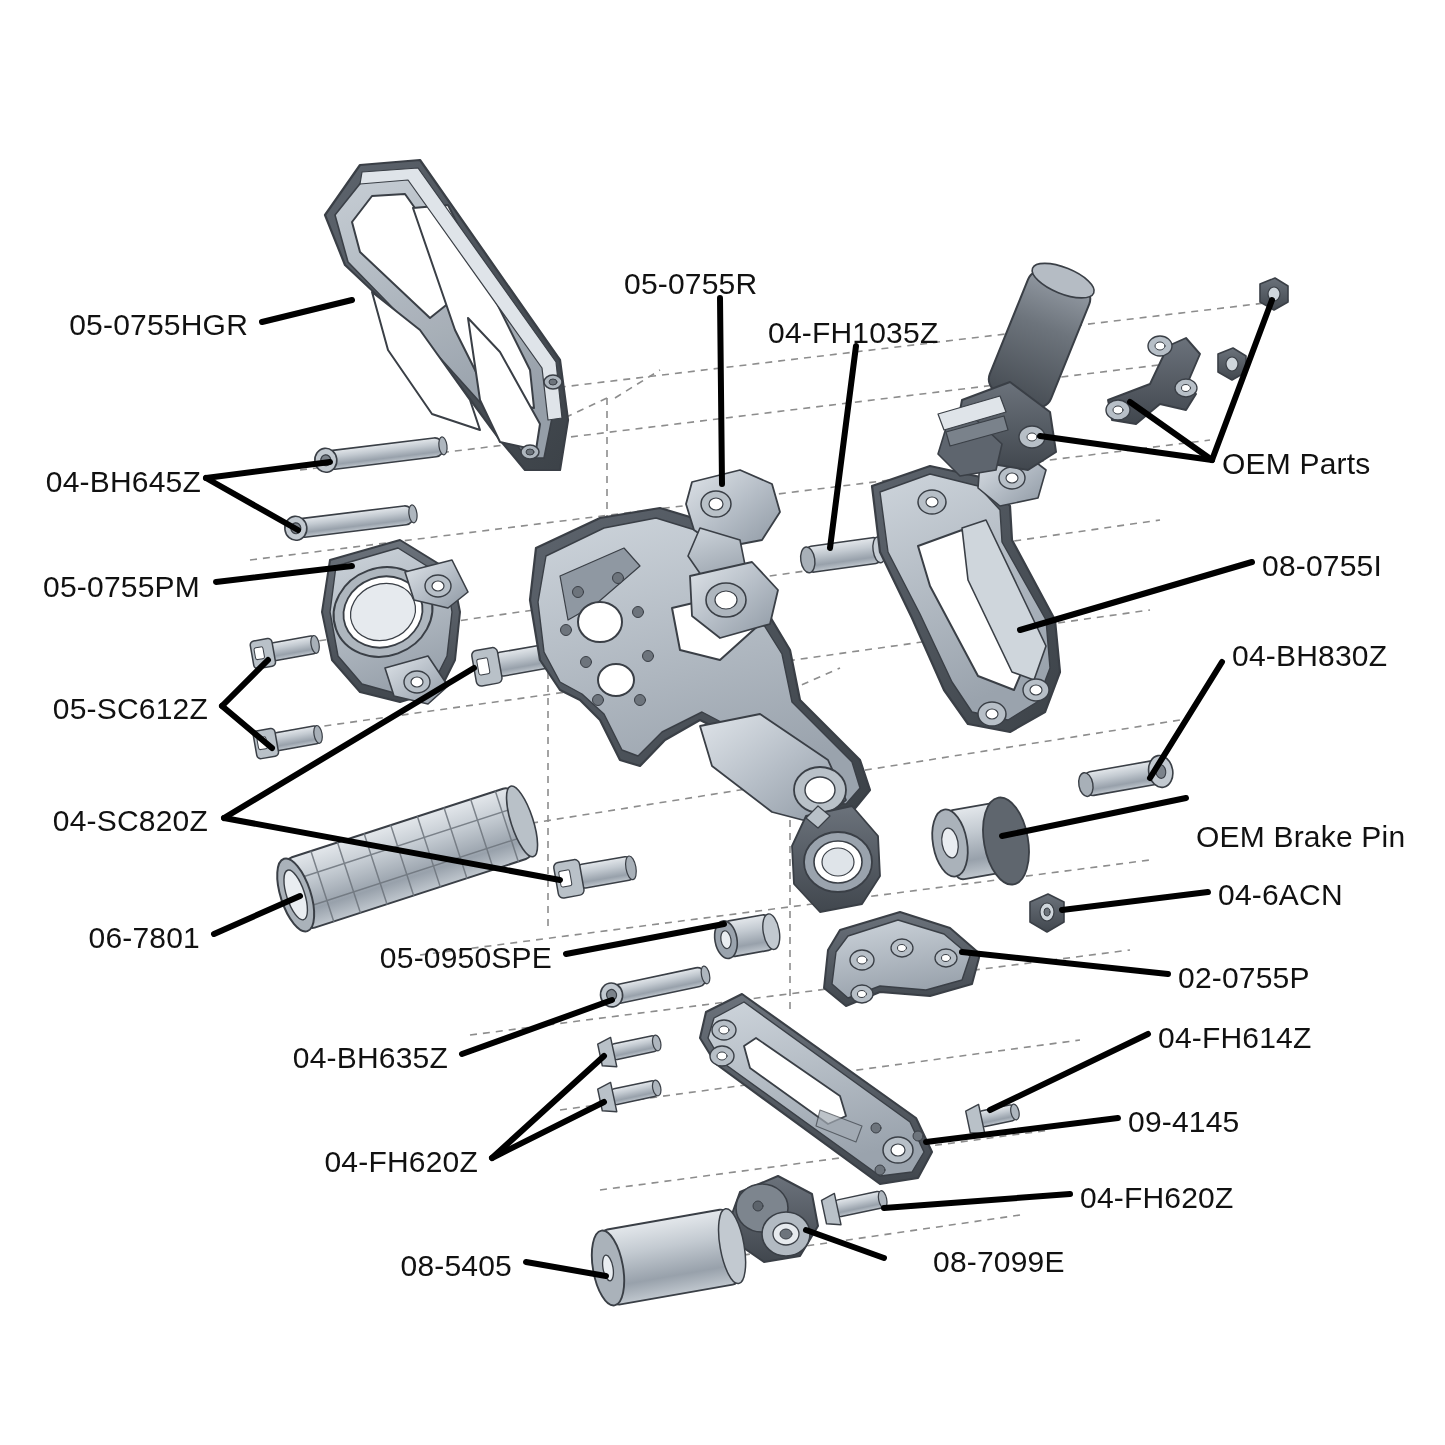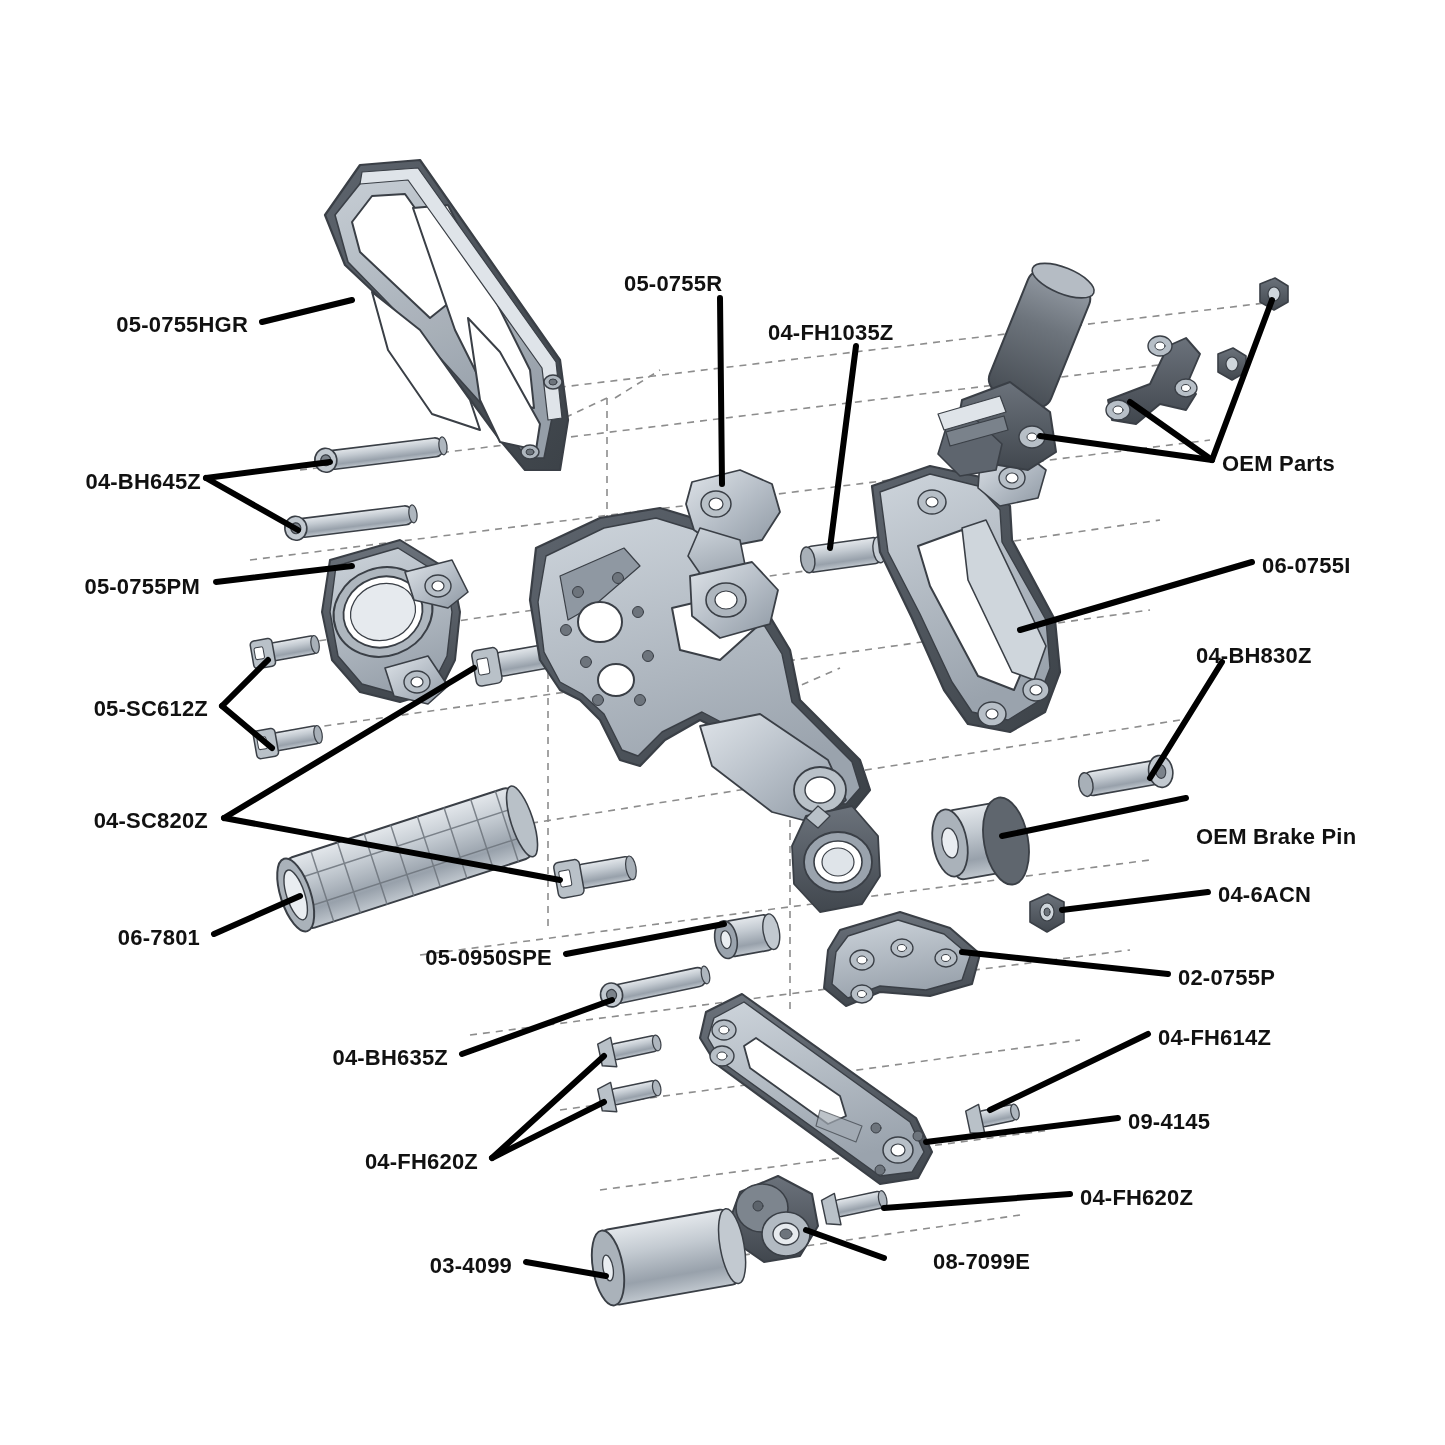--- a/index.html
+++ b/index.html
@@ -1,21 +1,21 @@
 <!DOCTYPE html>
 <html><head>
 <meta charset="utf-8">
 <title>Exploded Parts Diagram</title>
 <style>
   html,body{margin:0;padding:0;background:#ffffff;}
   body{width:1445px;height:1445px;overflow:hidden;
        font-family:"Liberation Sans","DejaVu Sans",sans-serif;}
   #stage{position:relative;width:1445px;height:1445px;background:#fff;}
   #svgroot{position:absolute;inset:0;width:1445px;height:1445px;}
-  .lbl{position:absolute;font-size:22px;font-weight:700;color:#111;
+  .lbl{position:absolute;font-size:30px;font-weight:400;color:#111;
        white-space:nowrap;letter-spacing:.2px;line-height:1;}
   .lbl.r{transform:translateY(-50%);}
   .lbl.l{transform:translate(-100%,-50%);}
 </style>
 </head>
 <body>
 
 <div id="stage">
 
 <svg id="svgroot" viewBox="0 0 1445 1445" xmlns="http://www.w3.org/2000/svg">
@@ -414,27 +414,27 @@
 
 <div class="lbl l" style="left:248px;top:325px;">05-0755HGR</div>
 <div class="lbl l" style="left:201px;top:482px;">04-BH645Z</div>
 <div class="lbl l" style="left:200px;top:587px;">05-0755PM</div>
 <div class="lbl l" style="left:208px;top:709px;">05-SC612Z</div>
 <div class="lbl l" style="left:208px;top:821px;">04-SC820Z</div>
 <div class="lbl l" style="left:200px;top:938px;">06-7801</div>
 <div class="lbl l" style="left:552px;top:958px;">05-0950SPE</div>
 <div class="lbl l" style="left:448px;top:1058px;">04-BH635Z</div>
 <div class="lbl l" style="left:478px;top:1162px;">04-FH620Z</div>
-<div class="lbl l" style="left:512px;top:1266px;">03-4099</div>
+<div class="lbl l" style="left:512px;top:1266px;">08-5405</div>
 <div class="lbl r" style="left:893px;top:1262px;margin-left:40px;">08-7099E</div>
 <div class="lbl r" style="left:624px;top:284px;">05-0755R</div>
 <div class="lbl r" style="left:768px;top:333px;">04-FH1035Z</div>
 <div class="lbl r" style="left:1222px;top:464px;">OEM Parts</div>
-<div class="lbl r" style="left:1262px;top:566px;">06-0755I</div>
-<div class="lbl r" style="left:1196px;top:656px;">04-BH830Z</div>
+<div class="lbl r" style="left:1262px;top:566px;">08-0755I</div>
+<div class="lbl r" style="left:1232px;top:656px;">04-BH830Z</div>
 <div class="lbl r" style="left:1196px;top:801px;margin-top:36px;">OEM Brake Pin</div>
 <div class="lbl r" style="left:1218px;top:895px;">04-6ACN</div>
 <div class="lbl r" style="left:1178px;top:978px;">02-0755P</div>
 <div class="lbl r" style="left:1158px;top:1038px;">04-FH614Z</div>
 <div class="lbl r" style="left:1128px;top:1122px;">09-4145</div>
 <div class="lbl r" style="left:1080px;top:1198px;">04-FH620Z</div>
 
 </div>
 
 </body></html>

